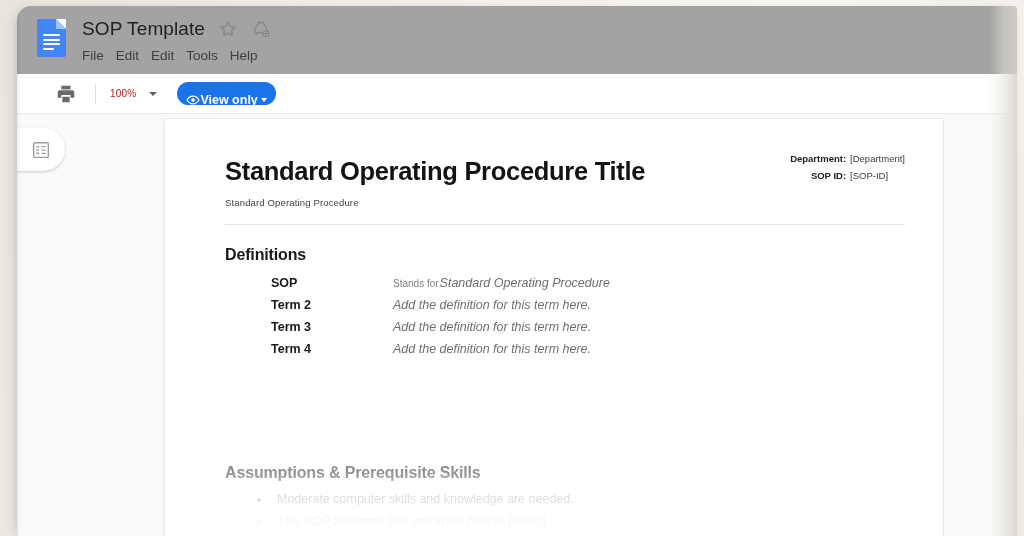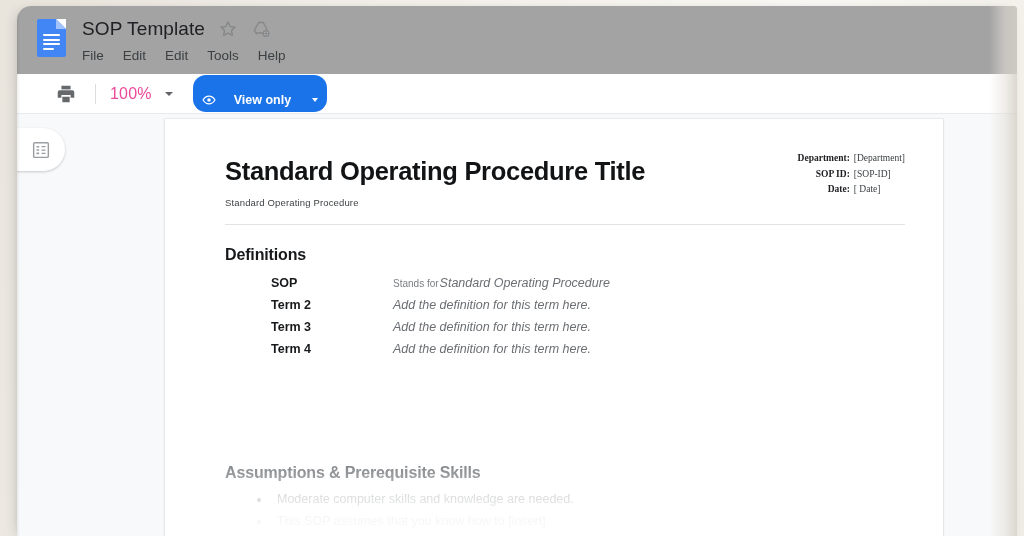--- a/index.html
+++ b/index.html
@@ -106,21 +106,21 @@
   .hdr-ico {
     width: 20px; height: 20px;
     margin-left: 13px;
     opacity: 0.42;
     flex: 0 0 auto;
   }
   .hdr-ico svg { display: block; width: 100%; height: 100%; }
 
   .menubar {
     display: flex;
-    gap: 19px;
+    gap: 12px;
     margin-top: 7px;
     font-size: 13.5px;
     color: #3c4043;
   }
   .menubar span { cursor: default; white-space: nowrap; }
 
   
   .toolbar {
     position: relative;
     height: 40px;
@@ -133,39 +133,39 @@
   }
   .tb-print { width: 22px; height: 22px; opacity: 0.78; }
   .tb-print svg { width: 100%; height: 100%; display: block; }
 
   .tb-sep {
     width: 1px; height: 20px;
     background: #dadce0;
     margin: 0 14px 0 18px;
   }
   .zoom-val {
-    font-size: 16px;
-    color: #ec4899;
+    font-size: 10px;
+    color: #b91c1c;
     letter-spacing: 0.2px;
   }
   .caret-dn {
     width: 0; height: 0;
     border-left: 4px solid transparent;
     border-right: 4px solid transparent;
     border-top: 4px solid #5f6368;
     margin-left: 13px;
   }
   .view-pill {
     margin-left: 20px;
-    height: 37px;
+    height: 23px;
     background: #1a73e8;
     border-radius: 13px;
     display: flex;
     align-items: center;
-    gap: 18px;
+    gap: 0;
     padding: 12px 9px 0 9px;
     color: #ffffff;
     font-size: 12.5px;
     font-weight: bold;
     white-space: nowrap;
   }
   .view-pill .eye { width: 14px; height: 14px; }
   .view-pill .eye svg { width: 100%; height: 100%; display: block; }
   .view-pill .caret-w {
     width: 0; height: 0;
@@ -236,21 +236,21 @@
     color: #3f4245;
     letter-spacing: 0.15px;
   }
 
   .meta-tbl {
     margin-top: 2px;
     font-size: 9.5px;
     color: #202124;
     border-collapse: collapse;
   }
-  .meta-tbl td { padding: 0 0 5.5px 0; vertical-align: top; white-space: nowrap; font-family: Liberation Serif, serif; }
+  .meta-tbl td { padding: 0 0 5.5px 0; vertical-align: top; white-space: nowrap; }
   .meta-tbl td.k { font-weight: bold; text-align: right; padding-right: 4px; }
   .meta-tbl td.v { color: #3c4043; margin-top: 19px; }
 
   .rule {
     margin-top: 16px;
     height: 1px;
     background: #e3e3e3;
   }
 
   
@@ -437,24 +437,20 @@
 
           <table class="meta-tbl">
             <tbody>
                 <tr>
               <td class="k">Department:</td>
               <td class="v">[Department]</td>
             </tr>
             <tr>
               <td class="k">SOP ID:</td>
               <td class="v">[SOP-ID]</td>
-            </tr>
-            <tr>
-              <td class="k">Date:</td>
-              <td class="v">[ Date]</td>
             </tr>
           </tbody>
             </table>
         </div>
 
         <div class="rule"></div>
 
 
         <div class="sec">
           <div class="sec-h">Definitions</div>

